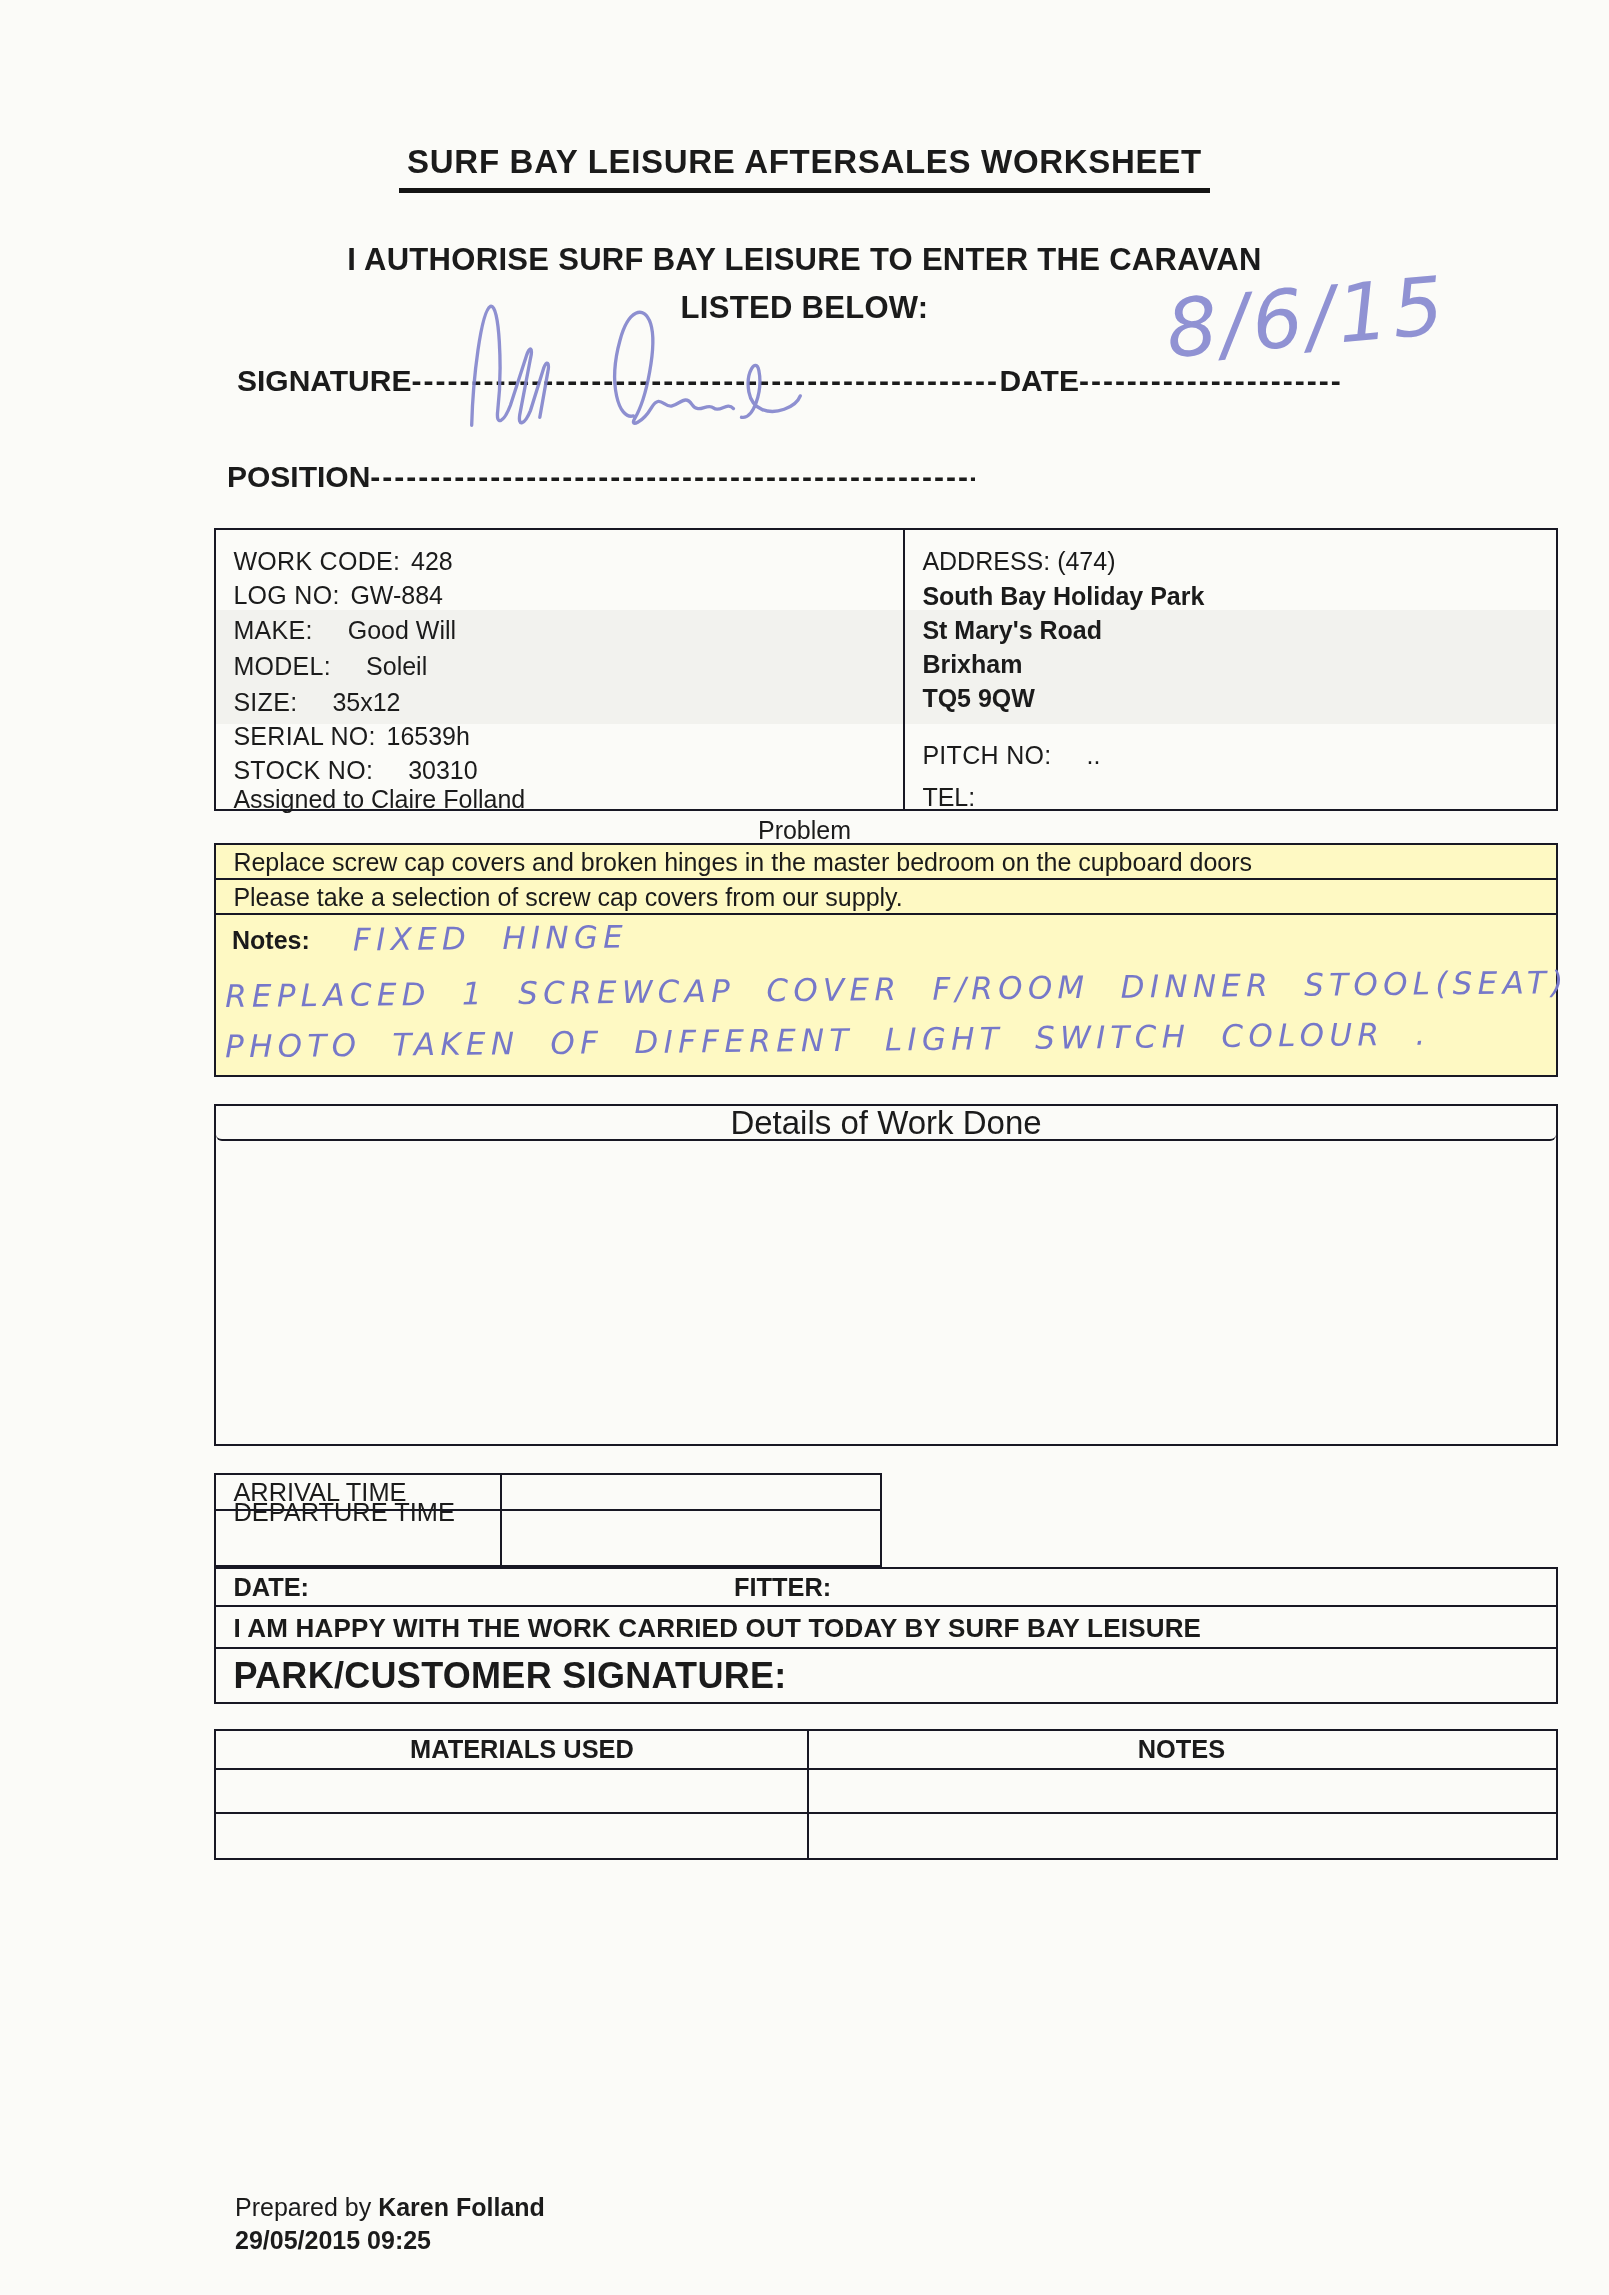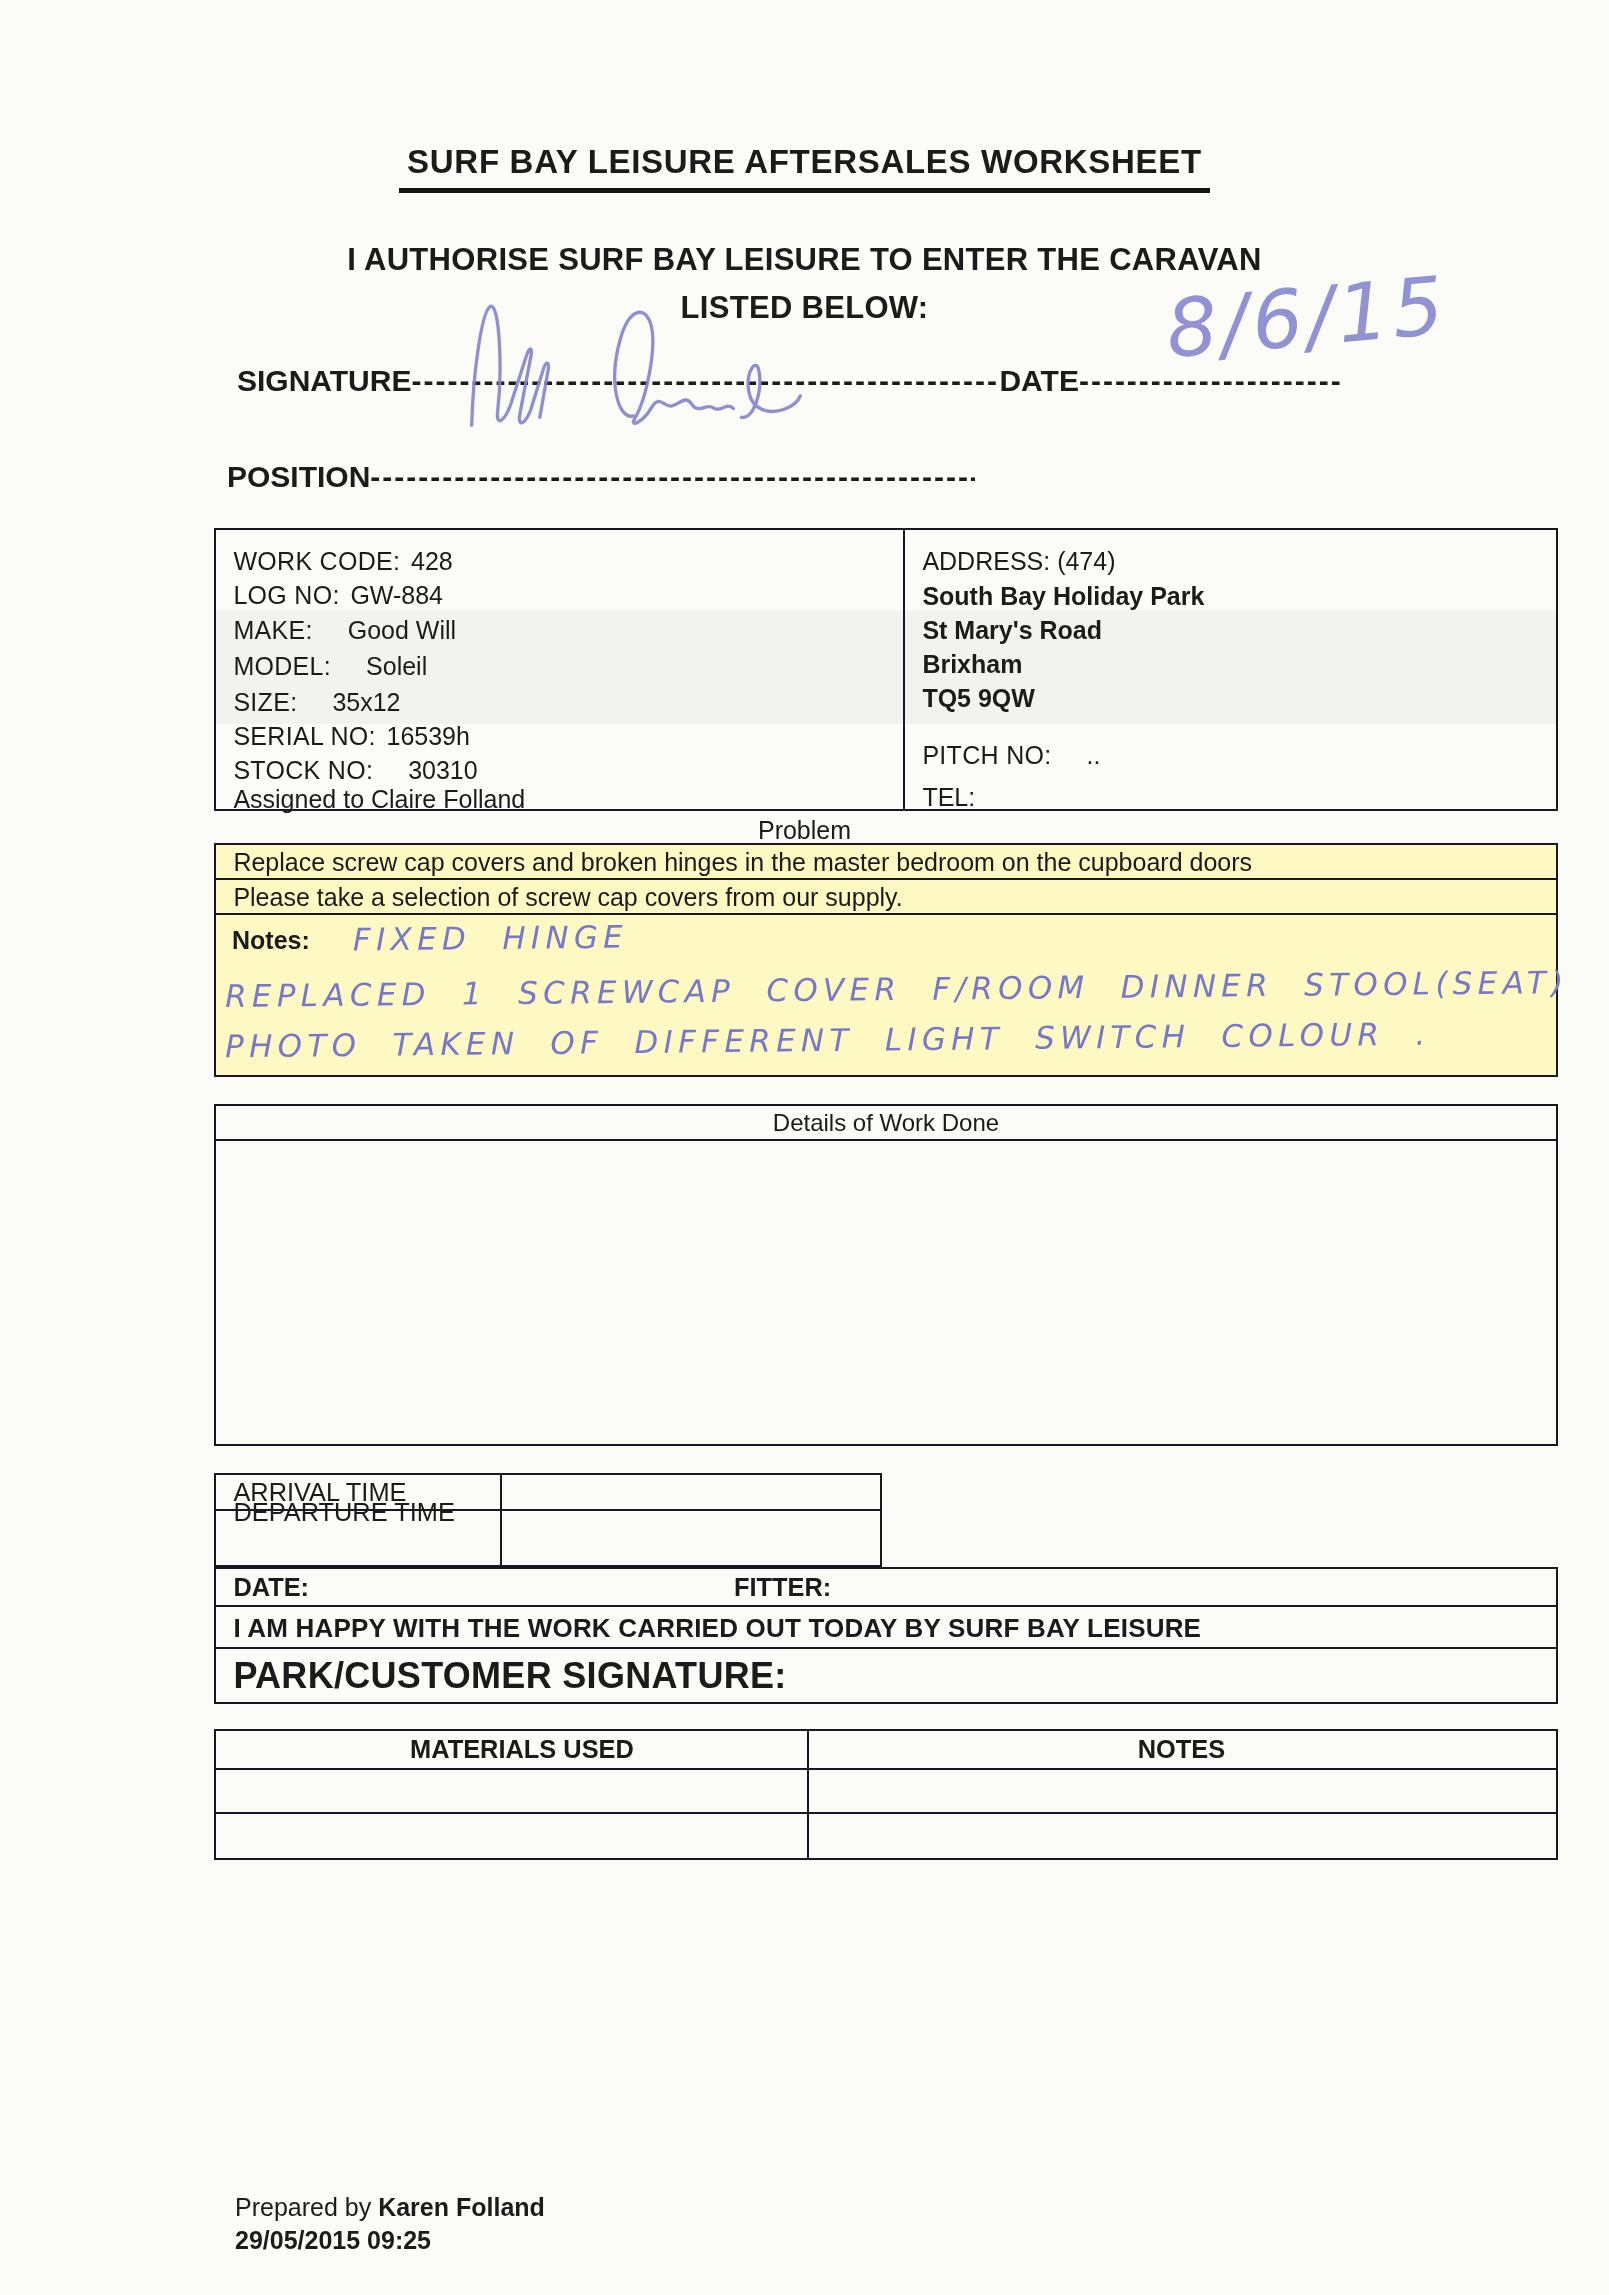--- a/index.html
+++ b/index.html
@@ -36,21 +36,21 @@
   .nbox{top:913px;height:164px;}
   .notes-lbl{position:absolute;left:16px;top:10.7px;font-size:25px;font-weight:600;}
   .hw{position:absolute;font-size:31px;font-style:italic;color:#7678c9;letter-spacing:5.3px;word-spacing:16px;
       white-space:nowrap;transform:rotate(-.6deg);font-family:"DejaVu Sans",sans-serif;}
   .hw1{left:137px;top:5.3px;}
   .hw2{left:9.4px;top:56px;}
   .hw3{left:9.4px;top:107px;}
   
   .details{left:214px;top:1104px;width:1344px;height:342px;border:2.7px solid #181824;box-sizing:border-box;}
   .details-hdr{position:absolute;left:0;right:0;top:0;height:33px;border-bottom:2.7px solid #181824;
-               text-align:center;font-size:24px;line-height:33px;}
+               text-align:center;font-size:33px;line-height:33px;border-radius:6px;}
   
   .times{left:214px;top:1473px;width:668px;height:94px;border:2.7px solid #181824;box-sizing:border-box;}
   .trow{position:absolute;left:0;right:0;height:34px;}
   .trow1{top:0;border-bottom:2px solid #181824;}
   .trow2{top:20px;border-radius:8px;}
   .tlbl{position:absolute;left:17.4px;top:50%;transform:translateY(-50%);font-size:25.4px;white-space:nowrap;}
   .tdiv{position:absolute;left:284px;top:0;bottom:0;border-left:2px solid #181824;}
   
   .signoff{left:214px;top:1567px;width:1344px;height:137px;border:2.7px solid #181824;box-sizing:border-box;}
   .so-r1{position:absolute;left:0;right:0;top:0;height:36px;border-bottom:2.7px solid #181824;}

